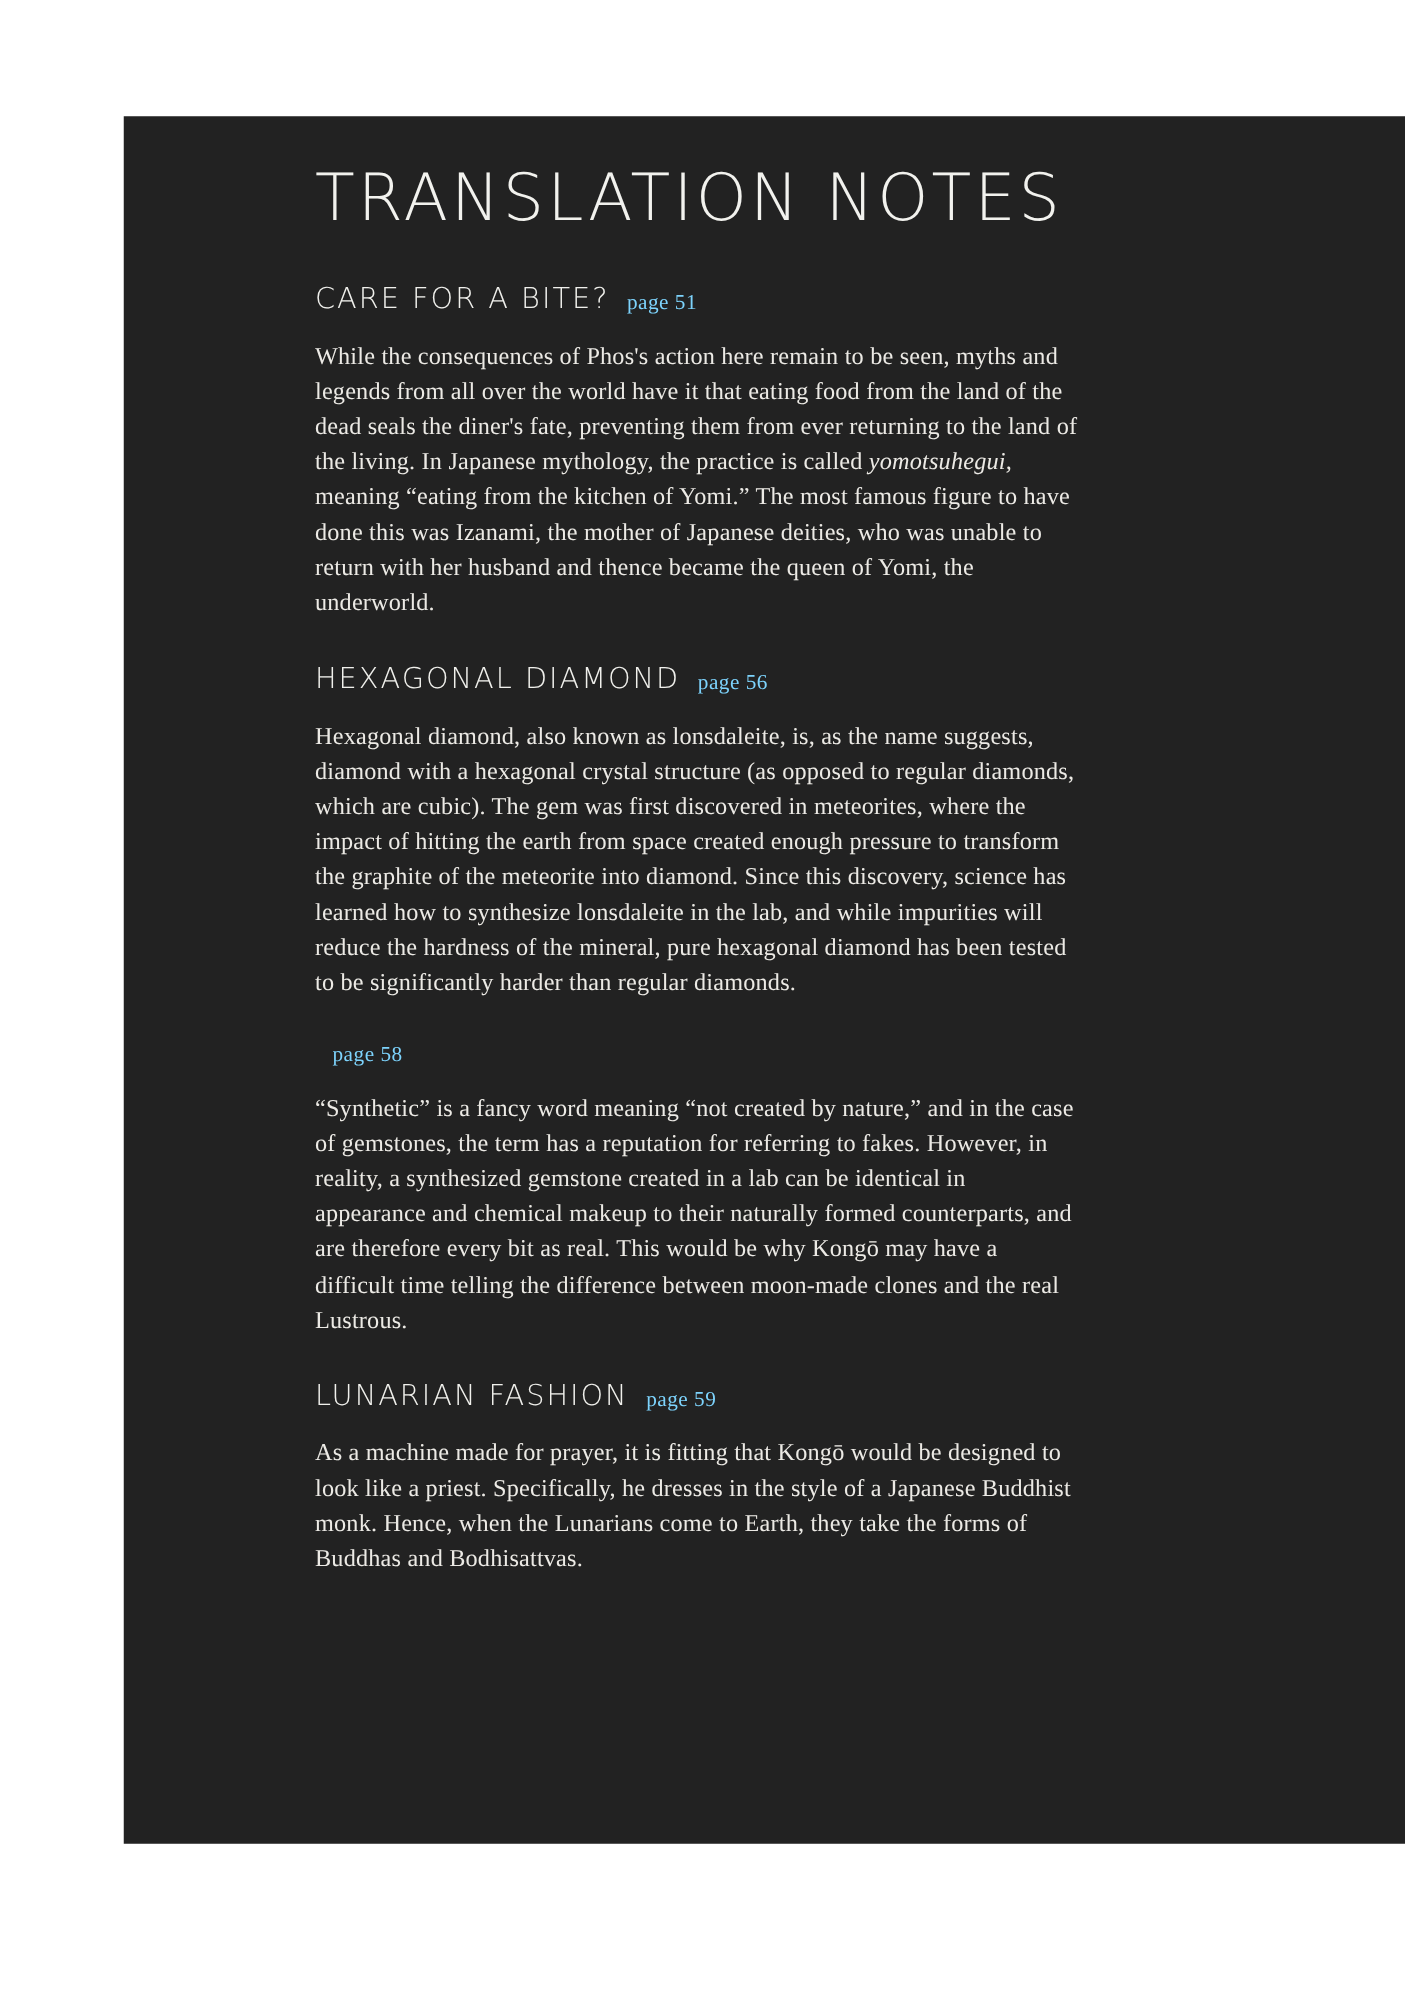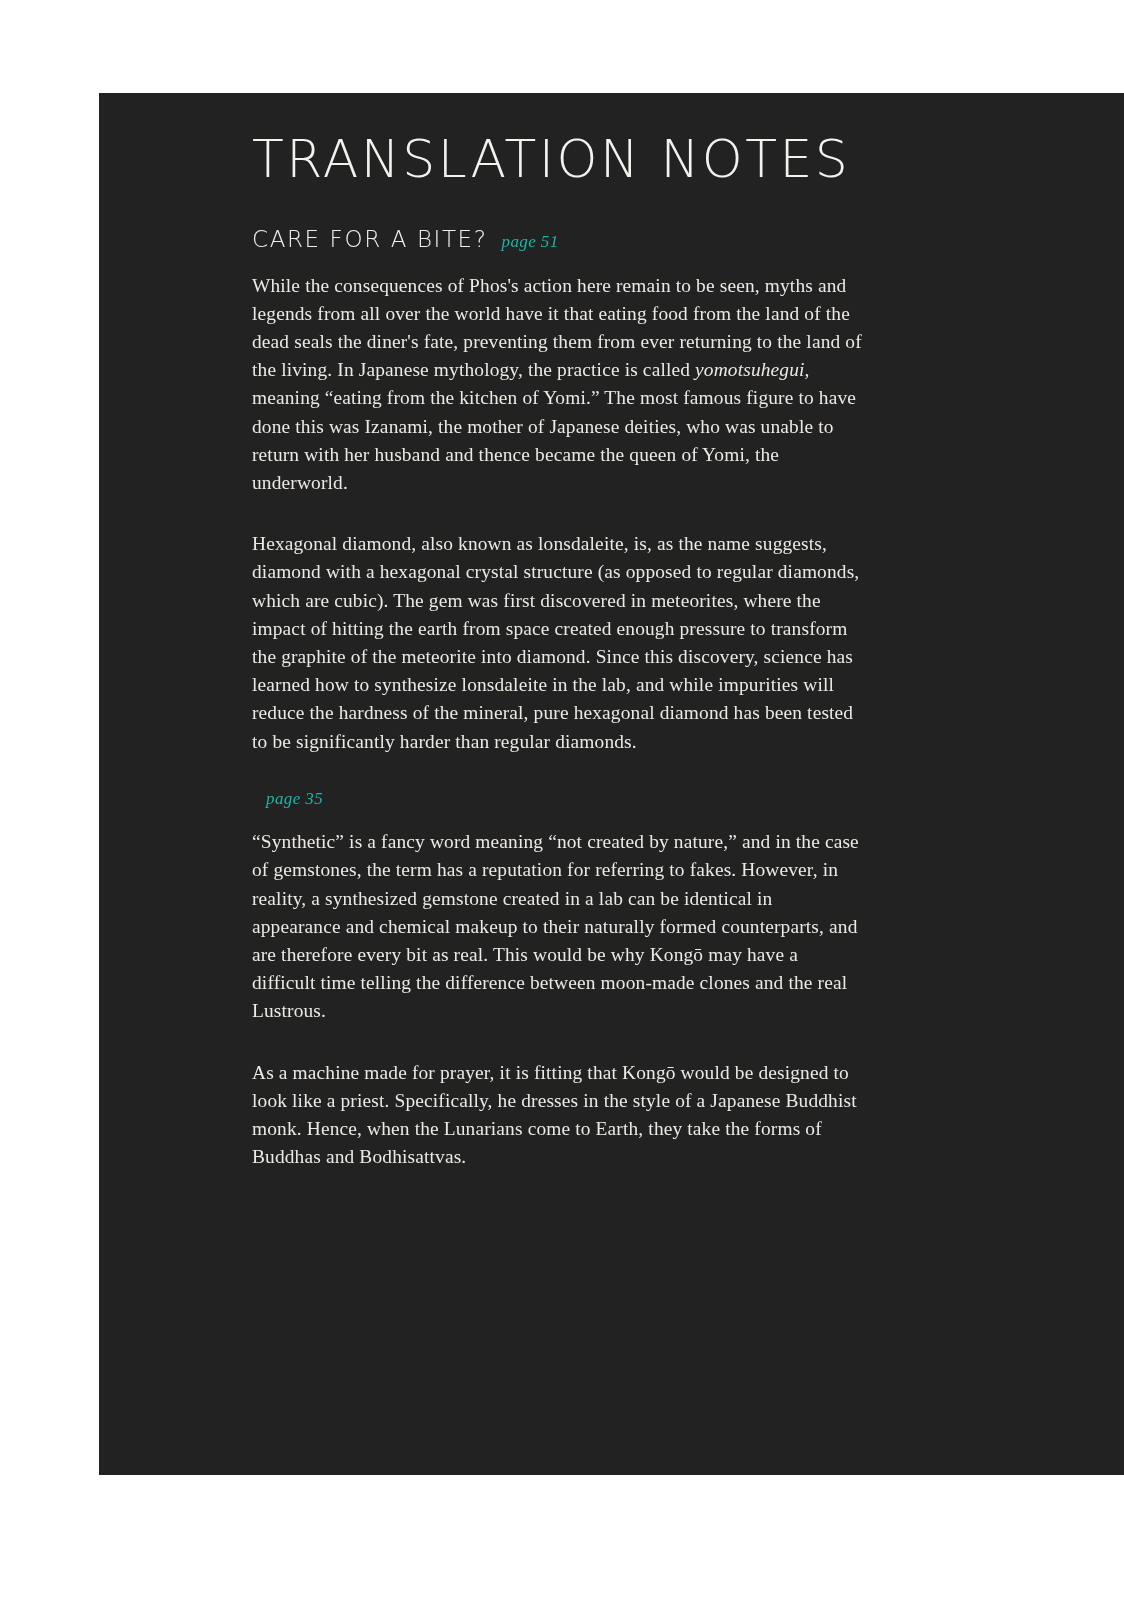--- a/index.html
+++ b/index.html
@@ -48,23 +48,22 @@
   .note-title {
     font-family: "DejaVu Sans", sans-serif;
     font-weight: 300;
     font-size: 23px;
     letter-spacing: 1.6px;
     color: #f0f0ec;
     white-space: nowrap;
   }
   .note-page {
     font-family: "Liberation Serif", serif;
-    font-style: italic;
     font-size: 17px;
-    color: #14b8a6;
+    color: #7dd3fc;
     margin-left: 14px;
     letter-spacing: 0.4px;
     white-space: nowrap;
   }
   .note-body {
     font-family: "Liberation Serif", serif;
     font-size: 19.4px;
     line-height: 28.2px;
     color: #eceae5;
     max-width: 612px;
@@ -85,28 +84,36 @@
 
     <section class="note">
       <div class="note-head">
         <span class="note-title">CARE FOR A BITE?</span>
         <span class="note-page">page 51</span>
       </div>
       <p class="note-body"><span>While the consequences of Phos's action here remain to be seen, myths and legends from all over the world have it that eating food from the land of the dead seals the diner's fate, preventing them from ever returning to the land of the living. In Japanese mythology, the practice is called </span><em>yomotsuhegui,</em><span> meaning “eating from the kitchen of Yomi.” The most famous figure to have done this was Izanami, the mother of Japanese deities, who was unable to return with her husband and thence became the queen of Yomi, the underworld.</span></p>
     </section>
 
     <section class="note">
+      <div class="note-head">
+        <span class="note-title">HEXAGONAL DIAMOND</span>
+        <span class="note-page">page 56</span>
+      </div>
       <p class="note-body"><span>Hexagonal diamond, also known as lonsdaleite, is, as the name suggests, diamond with a hexagonal crystal structure (as opposed to regular diamonds, which are cubic). The gem was first discovered in meteorites, where the impact of hitting the earth from space created enough pressure to transform the graphite of the meteorite into diamond. Since this discovery, science has learned how to synthesize lonsdaleite in the lab, and while impurities will reduce the hardness of the mineral, pure hexagonal diamond has been tested to be significantly harder than regular diamonds.</span><em></em><span></span></p>
     </section>
 
     <section class="note">
       <div class="note-head">
-        <span class="note-page">page 35</span>
+        <span class="note-page">page 58</span>
       </div>
       <p class="note-body"><span>“Synthetic” is a fancy word meaning “not created by nature,” and in the case of gemstones, the term has a reputation for referring to fakes. However, in reality, a synthesized gemstone created in a lab can be identical in appearance and chemical makeup to their naturally formed counterparts, and are therefore every bit as real. This would be why Kongō may have a difficult time telling the difference between moon-made clones and the real Lustrous.</span><em></em><span></span></p>
     </section>
 
     <section class="note">
+      <div class="note-head">
+        <span class="note-title">LUNARIAN FASHION</span>
+        <span class="note-page">page 59</span>
+      </div>
       <p class="note-body"><span>As a machine made for prayer, it is fitting that Kongō would be designed to look like a priest. Specifically, he dresses in the style of a Japanese Buddhist monk. Hence, when the Lunarians come to Earth, they take the forms of Buddhas and Bodhisattvas.</span><em></em><span></span></p>
     </section>
 
   </div>
 </div>
 
 </body></html>

